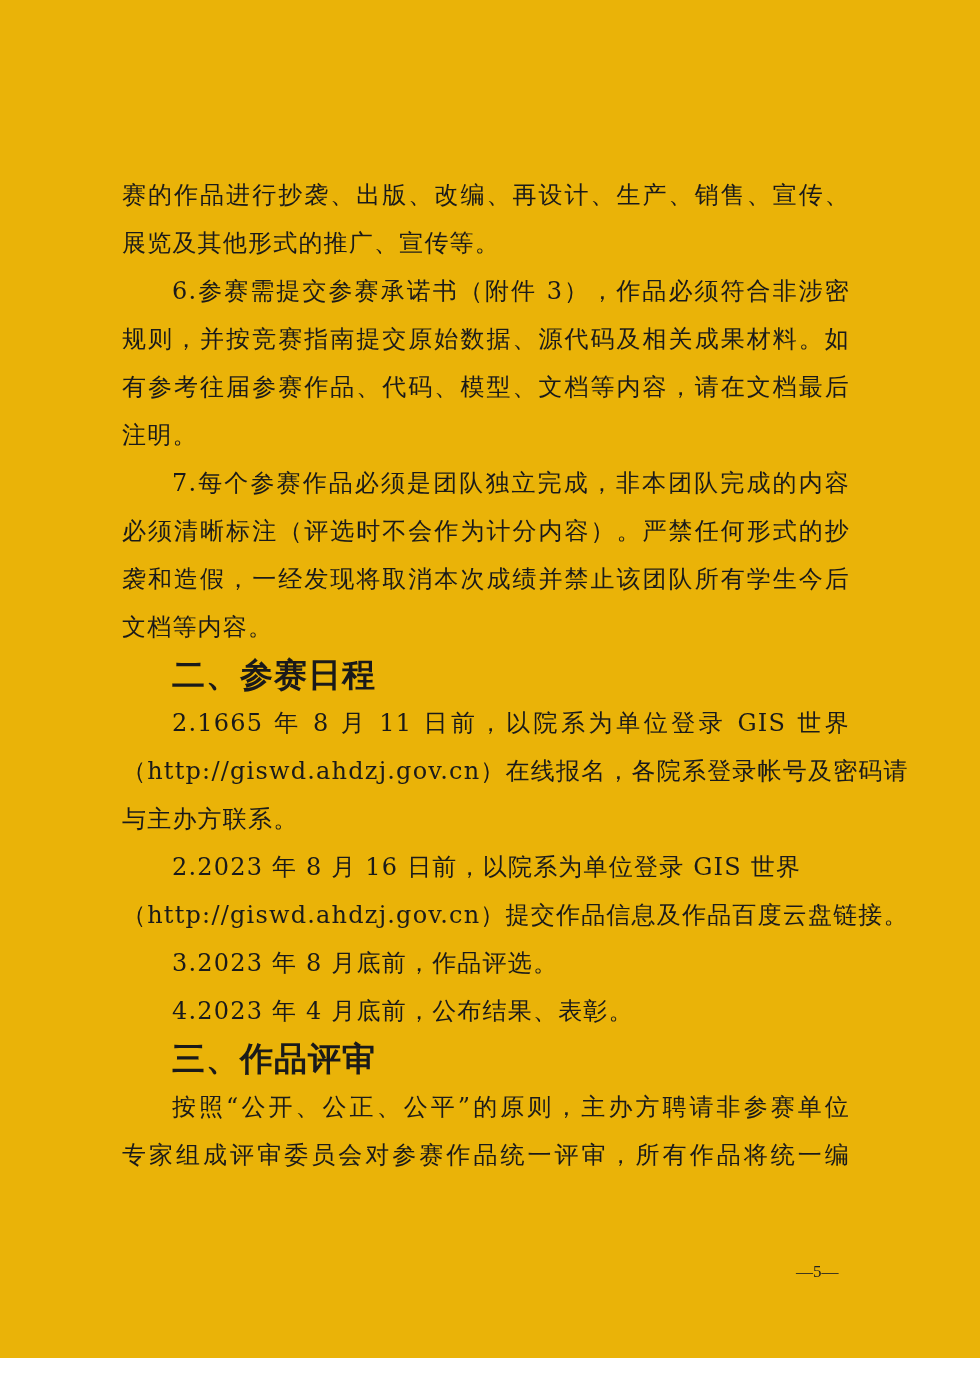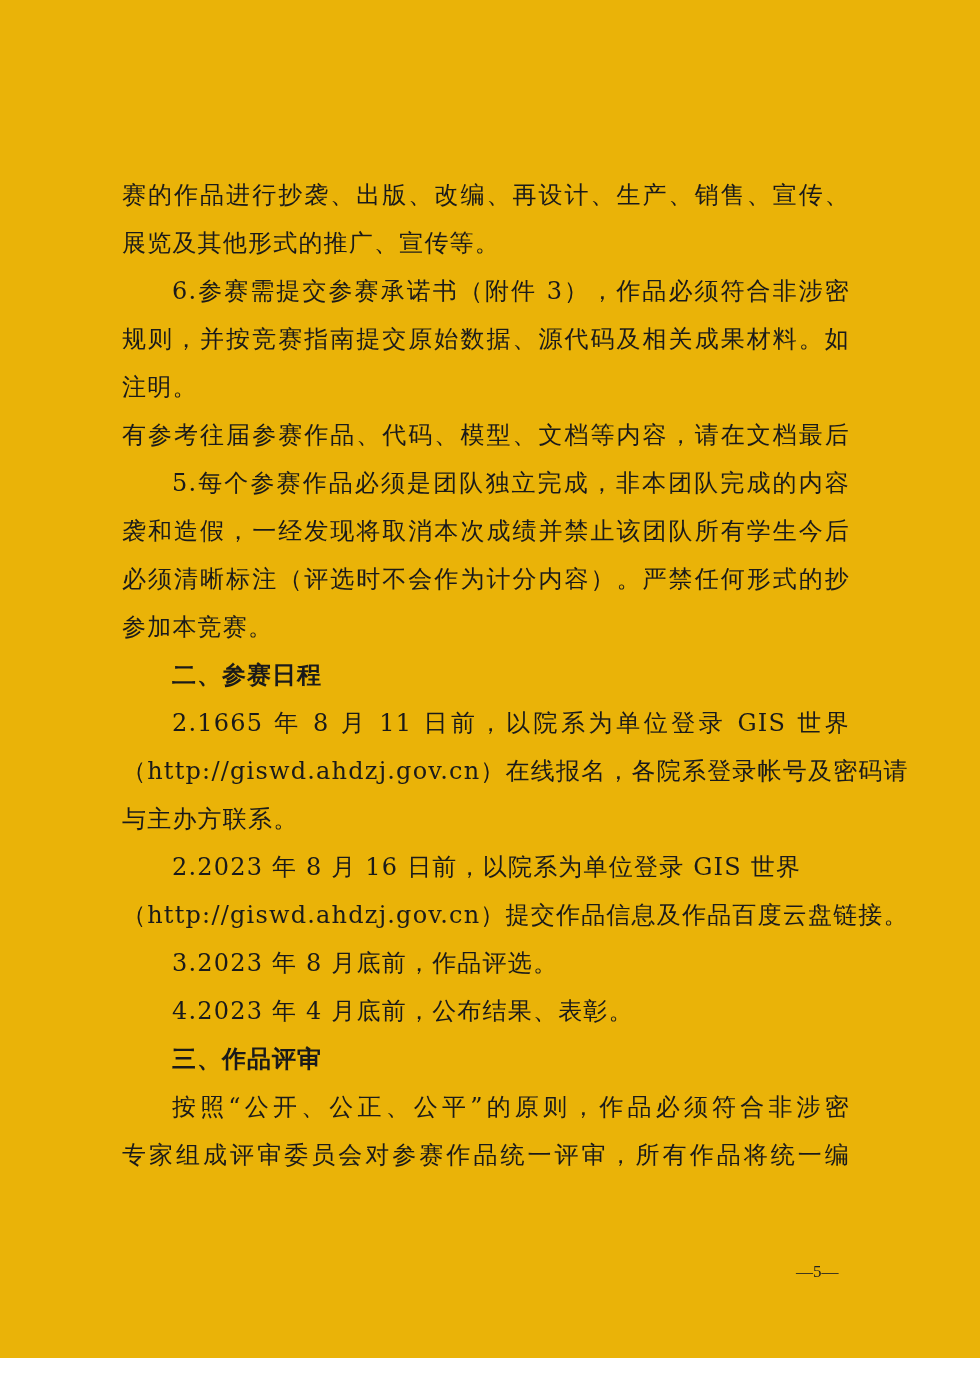--- a/index.html
+++ b/index.html
@@ -42,21 +42,21 @@
   .line.last {
     text-align: right;
     text-align-last: left;
   }
   .indent {
     padding-left: 50px;
   }
   .heading {
     font-family: "DejaVu Sans", "Liberation Sans", sans-serif;
     font-weight: bold;
-    font-size: 24px;
+    font-size: 33px;
     letter-spacing: 1px;
     text-align: left;
     text-align-last: left;
   }
   .page-number {
     position: absolute;
     left: 796px;
     top: 1262px;
     font-family: "Liberation Serif", "DejaVu Serif", serif;
     font-size: 17px;
@@ -72,29 +72,29 @@
   <div class="content">
 
     <div>
       <span class="line">赛的作品进行抄袭、出版、改编、再设计、生产、销售、宣传、</span>
       <span class="line last">展览及其他形式的推广、宣传等。</span>
     </div>
 
     <div>
       <span class="line indent">6.参赛需提交参赛承诺书（附件 3），作品必须符合非涉密</span>
       <span class="line">规则，并按竞赛指南提交原始数据、源代码及相关成果材料。如</span>
+      <span class="line">有参考往届参赛作品、代码、模型、文档等内容，请在文档最后</span>
       <span class="line last">注明。</span>
-      <span class="line">有参考往届参赛作品、代码、模型、文档等内容，请在文档最后</span>
     </div>
 
     <div>
-      <span class="line indent">5.每个参赛作品必须是团队独立完成，非本团队完成的内容</span>
+      <span class="line indent">7.每个参赛作品必须是团队独立完成，非本团队完成的内容</span>
+      <span class="line">必须清晰标注（评选时不会作为计分内容）。严禁任何形式的抄</span>
       <span class="line">袭和造假，一经发现将取消本次成绩并禁止该团队所有学生今后</span>
-      <span class="line">必须清晰标注（评选时不会作为计分内容）。严禁任何形式的抄</span>
-      <span class="line last">参加本竞赛。</span>
+      <span class="line last">文档等内容。</span>
     </div>
 
     <div class="line indent heading">二、参赛日程</div>
 
     <div>
       <span class="line indent">2.1665 年 8 月 11 日前，以院系为单位登录 GIS 世界</span>
       <span class="line url-line">（http://giswd.ahdzj.gov.cn）在线报名，各院系登录帐号及密码请</span>
       <span class="line last">与主办方联系。</span>
     </div>
 
@@ -107,20 +107,20 @@
       <span class="line indent last">3.2023 年 8 月底前，作品评选。</span>
     </div>
 
     <div>
       <span class="line indent last">4.2023 年 4 月底前，公布结果、表彰。</span>
     </div>
 
     <div class="line indent heading">三、作品评审</div>
 
     <div>
-      <span class="line indent">按照“公开、公正、公平”的原则，作品必须符合非涉密</span>
+      <span class="line indent">按照“公开、公正、公平”的原则，主办方聘请非参赛单位</span>
       <span class="line">专家组成评审委员会对参赛作品统一评审，所有作品将统一编</span>
     </div>
 
   </div>
 
   <div class="page-number">—5—</div>
 </div>
 
 </body></html>

